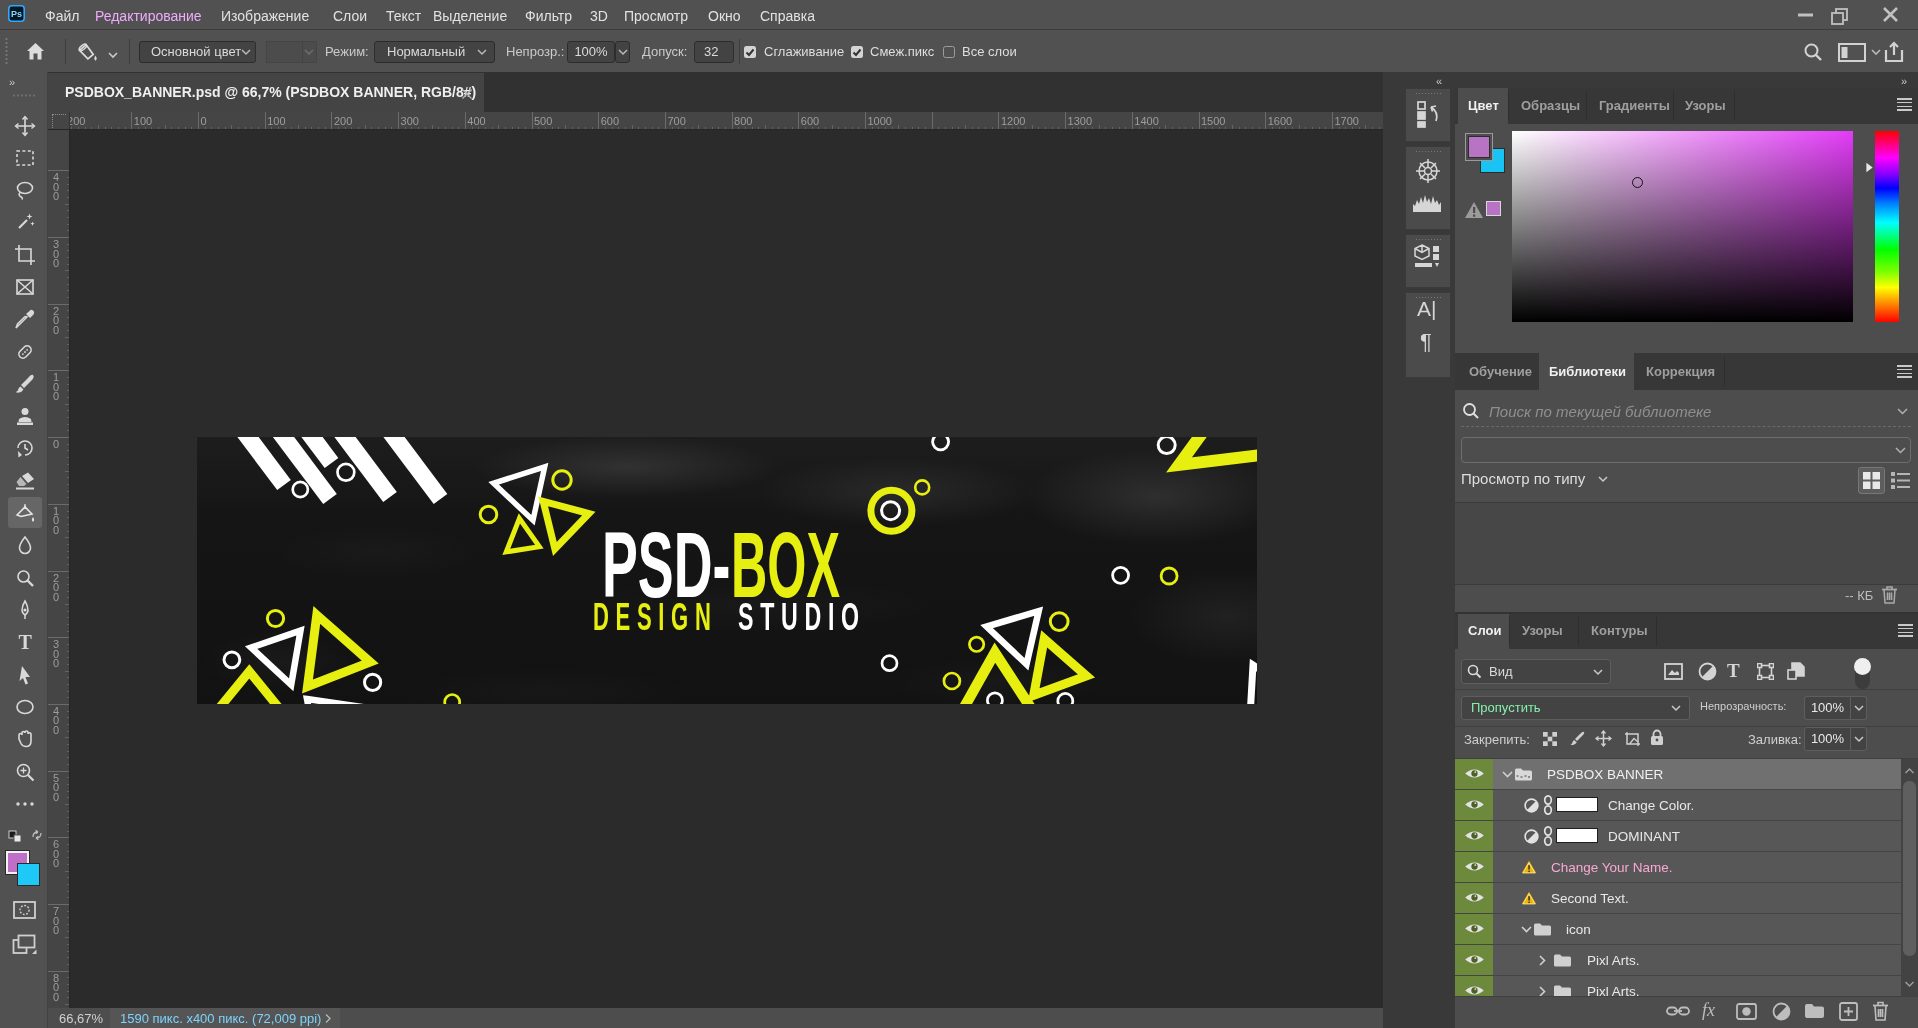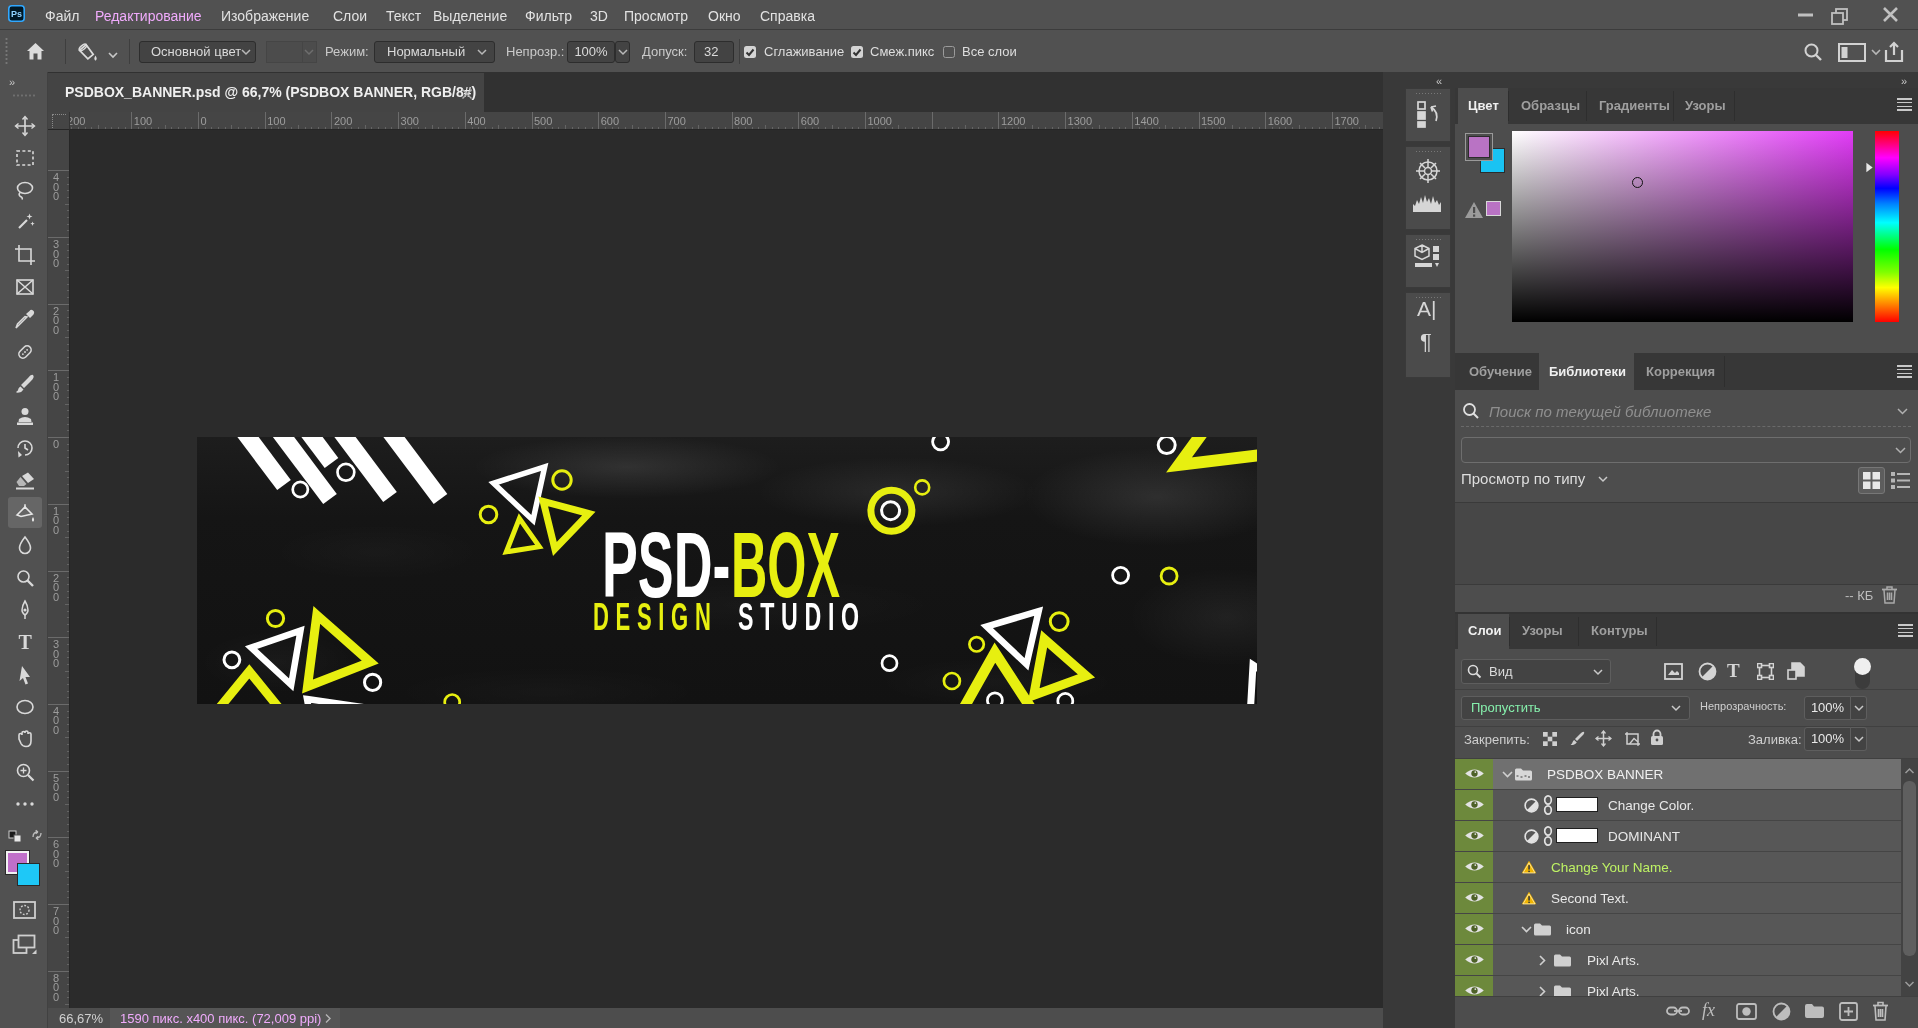--- a/index.html
+++ b/index.html
@@ -690,21 +690,21 @@
 </svg>
 <div class="a" style="left:405.2px;top:82.4px;font-size:93px;font-weight:bold;color:#ffffff;line-height:93px;transform:scaleX(0.578);transform-origin:0 0;white-space:nowrap;letter-spacing:0px">PSD-</div>
 <div class="a" style="left:534.2px;top:82.4px;font-size:93px;font-weight:bold;color:#e7ef10;line-height:93px;transform:scaleX(0.541);transform-origin:0 0;white-space:nowrap">BOX</div>
 <div class="a" style="left:395.9px;top:161.4px;font-size:38px;font-weight:bold;color:#e7ef10;line-height:38px;transform:scaleX(0.58);transform-origin:0 0;letter-spacing:11.5px;white-space:nowrap">DESIGN</div>
 <div class="a" style="left:541px;top:161.4px;font-size:38px;font-weight:bold;color:#ffffff;line-height:38px;transform:scaleX(0.61);transform-origin:0 0;letter-spacing:11px;white-space:nowrap">STUDIO</div>
 </div>
 </div>
 <div class="a" style="left:48px;top:1008px;width:1347px;height:20px;background:#4d4d4d">
 <div class="a" style="left:11px;top:3px;font-size:13px;color:#d0d0d0">66,67%</div>
 <div class="a" style="left:62px;top:0;width:230px;height:20px;background:#555555"></div>
-<div class="a" style="left:72px;top:3px;font-size:13px;color:#f0abfc">1590 пикс. x400 пикс. (72,009 ppi)</div>
+<div class="a" style="left:72px;top:3px;font-size:13px;color:#7dd3fc">1590 пикс. x400 пикс. (72,009 ppi)</div>
 <svg class="a" style="left:276px;top:5px" width="8" height="11" viewBox="0 0 8 11">
       <path d="M2 1.5 L6 5.5 L2 9.5" stroke="#b5b5b5" stroke-width="1.4" fill="none"></path>
     </svg>
 </div>
 <div class="a" style="left:1383px;top:72px;width:535px;height:956px;background:#393939"></div>
 <div class="a" style="left:1436px;top:75px;color:#c9c9c9;font-size:11px">«</div>
 <div class="a" style="left:1901px;top:75px;color:#c9c9c9;font-size:11px">»</div>
 <div class="a" style="left:1405px;top:88px;width:46px;height:54px;background:#4b4b4b;border:1px solid #3a3a3a"></div>
 <div class="a" style="left:1415px;top:92px;width:26px;height:3px;background-image:radial-gradient(circle,#777 0.8px,transparent 1px);background-size:3px 3px"></div>
 <svg class="a" style="left:1416px;top:100px" width="25" height="30" viewBox="0 0 25 30" fill="none" stroke="#d6d6d6" stroke-width="1.7">
@@ -1035,21 +1035,21 @@
 <div class="a" style="left:1556px;top:828px;width:42px;height:15px;background:#fff;border:1.5px solid #1f1f1f"></div>
 <div class="a" style="left:1608px;top:829px;font-size:13.5px;color:#e8e8e8">DOMINANT</div>
 <div class="a" style="left:1521px;top:860px">
     <svg width="16" height="14" viewBox="0 0 22 19">
       <path d="M11 1 L21 18 H1 Z" fill="#f0b400"></path>
       <path d="M11 3.8 L19.2 17.6 H2.8 Z" fill="none" stroke="#fff" stroke-width="0.8"></path>
       <rect x="10" y="7" width="2.2" height="6" fill="#3a3a3a"></rect>
       <rect x="10" y="14.5" width="2.2" height="2" fill="#3a3a3a"></rect>
     </svg>
   </div>
-<div class="a" style="left:1551px;top:860px;font-size:13.5px;color:#bef264">Change Your Name.</div>
+<div class="a" style="left:1551px;top:860px;font-size:13.5px;color:#f9a8d4">Change Your Name.</div>
 <div class="a" style="left:1521px;top:891px">
     <svg width="16" height="14" viewBox="0 0 22 19">
       <path d="M11 1 L21 18 H1 Z" fill="#f0b400"></path>
       <path d="M11 3.8 L19.2 17.6 H2.8 Z" fill="none" stroke="#fff" stroke-width="0.8"></path>
       <rect x="10" y="7" width="2.2" height="6" fill="#3a3a3a"></rect>
       <rect x="10" y="14.5" width="2.2" height="2" fill="#3a3a3a"></rect>
     </svg>
   </div>
 <div class="a" style="left:1551px;top:891px;font-size:13.5px;color:#e8e8e8">Second Text.</div>
 <div class="a" style="left:1520px;top:925px">

